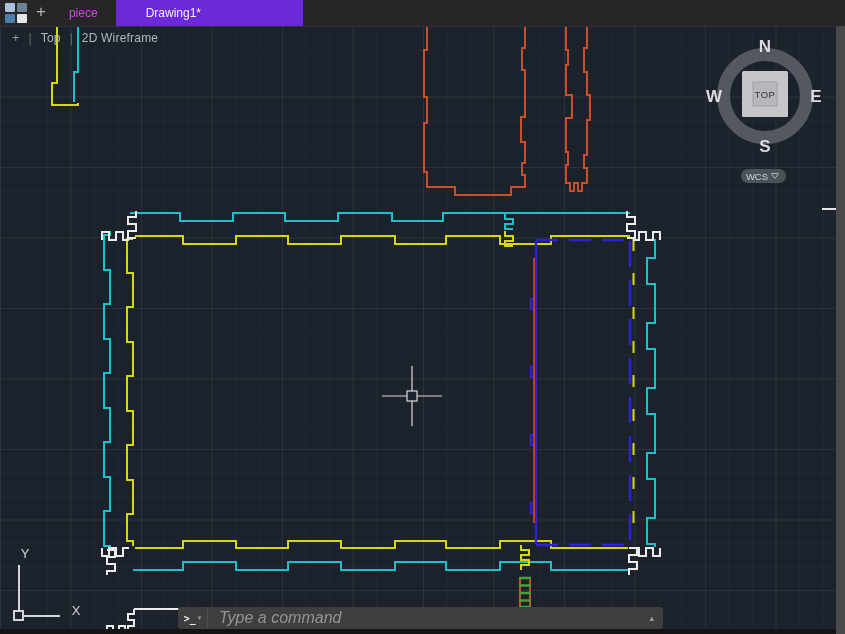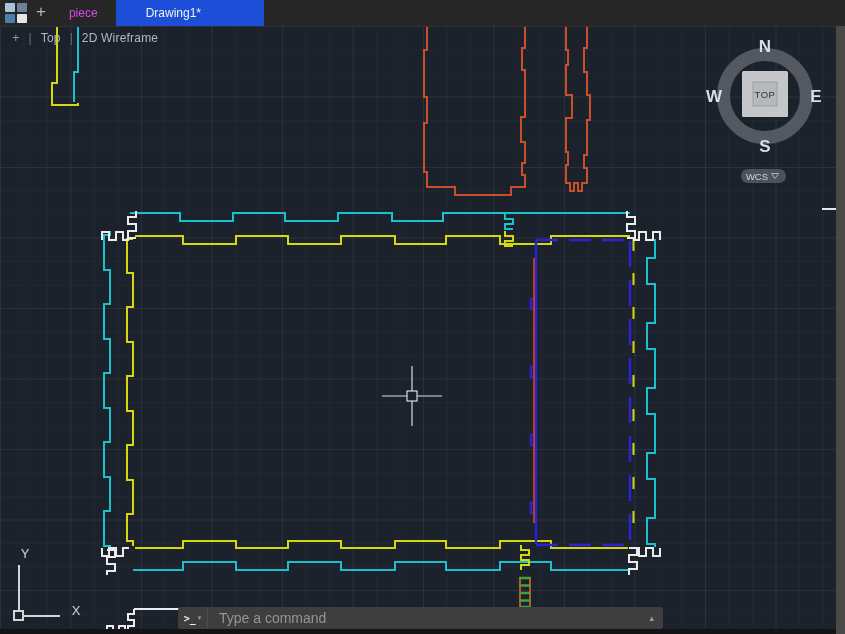--- a/index.html
+++ b/index.html
@@ -12,21 +12,21 @@
              background: #262626; display: flex; align-items: stretch; z-index: 30; }
   .app-grid-icon { width: 22px; height: 20px; margin: 3px 0 0 5px; display: grid;
                    grid-template-columns: 1fr 1fr; grid-template-rows: 1fr 1fr; gap: 2px;
                    cursor: pointer; }
   .app-grid-icon span { border-radius: 1px; }
   .ag1 { background: #a9c3dd; } .ag2 { background: #6f8196; }
   .ag3 { background: #4d7fae; } .ag4 { background: #e4e7ea; }
   .new-tab { color: #b5b5b5; font-size: 17px; line-height: 24px; padding: 0 9px; cursor: pointer; }
   .tab { font-size: 12px; line-height: 26px; cursor: pointer; }
   .tab.inactive { color: #d946ef; padding: 0 18px 0 14px; }
-  .tab.active { background: #1d4ed8; color: #f3f3f3; width: 148px; padding-left: 30px; }
+  .tab.active { background: #6d28d9; color: #f3f3f3; width: 187px; padding-left: 30px; }
 
   
   .canvas { position: absolute; left: 0; top: 26px; width: 836px; height: 608px;
             background-color: #1c222c;
             background-image:
               linear-gradient(rgba(255,255,255,0.045) 1px, transparent 1px),
               linear-gradient(90deg, rgba(255,255,255,0.045) 1px, transparent 1px),
               linear-gradient(rgba(255,255,255,0.022) 1px, transparent 1px),
               linear-gradient(90deg, rgba(255,255,255,0.022) 1px, transparent 1px);
             background-size: 70.5px 70.5px, 70.5px 70.5px, 23.5px 23.5px, 23.5px 23.5px; }
@@ -41,21 +41,21 @@
 
   
   .command-bar { position: absolute; left: 178px; top: 607px; width: 485px; height: 22px;
                  background: #3e3e3e; border-radius: 3px; display: flex; align-items: center;
                  z-index: 25; }
   .cmd-prompt { width: 30px; height: 100%; display: flex; align-items: center; justify-content: center;
                 gap: 2px; border-right: 1px solid #4e4e4e; cursor: pointer; }
   .cmd-prompt .pr { color: #e8e8e8; font-family: "DejaVu Sans Mono", monospace;
                     font-size: 10px; font-weight: bold; }
   .cmd-prompt .pc { color: #9a9a9a; font-size: 7px; }
-  .cmd-input { flex: 1; color: #949494; font-size: 14px; 
+  .cmd-input { flex: 1; color: #949494; font-size: 16px; font-style: italic;
                padding-left: 11px; cursor: text; }
   .cmd-expand { color: #9a9a9a; font-size: 9px; padding: 0 9px; cursor: pointer; }
 
   
   .right-strip { position: absolute; left: 836px; top: 26px; width: 9px; height: 608px;
                  background: #4b4848; z-index: 28; }
   .bottom-strip { position: absolute; left: 0; top: 629px; width: 836px; height: 5px;
                   background: #141414; z-index: 24; }
 </style>
 </head>

